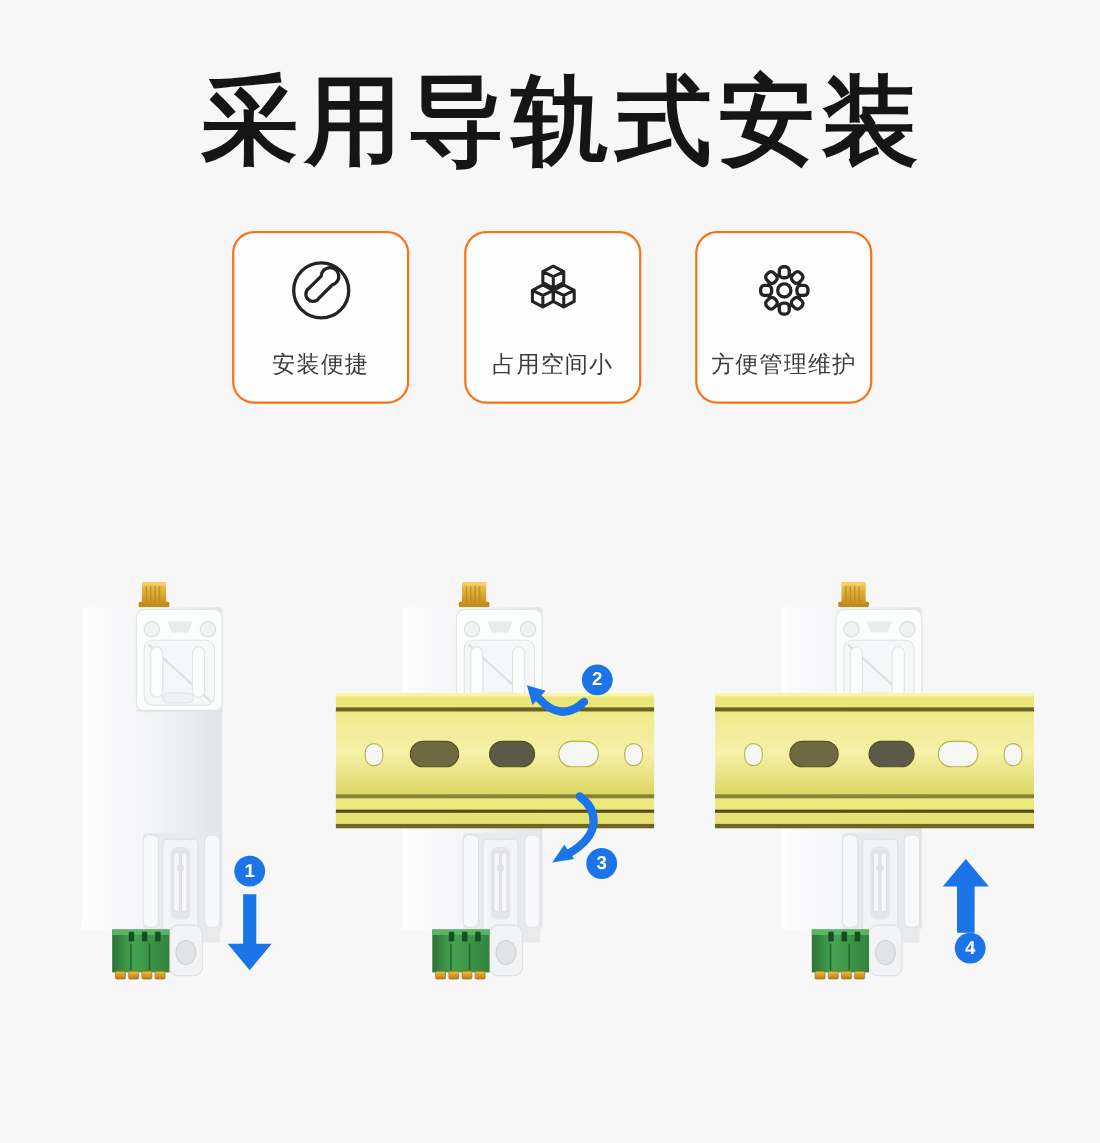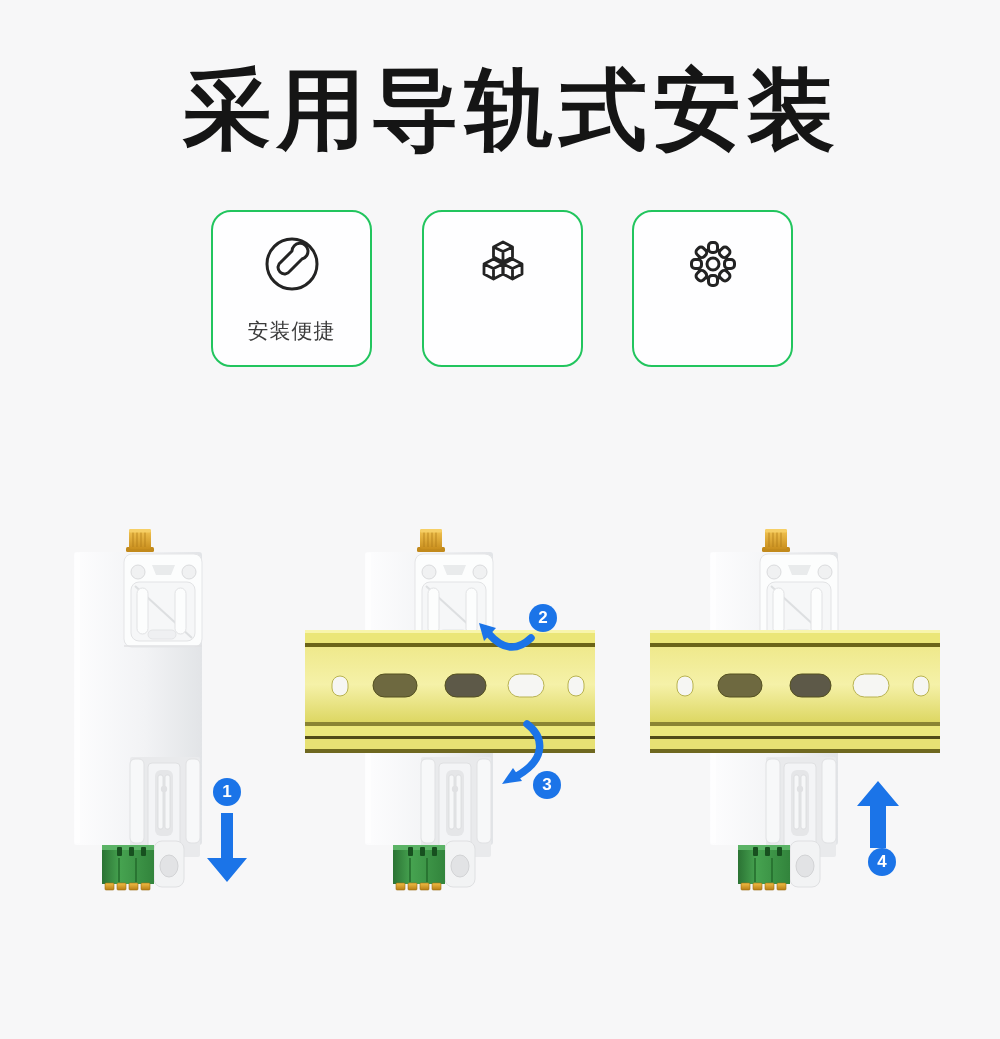--- a/index.html
+++ b/index.html
@@ -1,21 +1,21 @@
 <!DOCTYPE html>
 <html><head>
 <meta charset="utf-8">
 <style>
   html,body{margin:0;padding:0;background:#f7f7f8;}
   .page{position:relative;width:1000px;height:1039px;background:#f7f7f8;overflow:hidden;
         font-family:"Liberation Sans", sans-serif;}
   .title{position:absolute;top:52px;left:0;width:100%;margin:12px;text-align:center;
          font-size:88px;font-weight:900;letter-spacing:6px;color:#151515;line-height:1.05;}
   .card{position:absolute;top:210px;width:161px;height:157px;background:#fefeff;
-        border:2px solid #22c55e;border-radius:20px;box-sizing:border-box;}
+        border:2px solid #f97316;border-radius:20px;box-sizing:border-box;}
   .card .icon{display:block;margin:20px auto 0;}
   .card-label{position:absolute;bottom:20px;left:0;width:100%;text-align:center;
               font-size:21px;color:#3b3b3b;font-weight:500;letter-spacing:1px;white-space:nowrap;}
   .figure{position:absolute;top:510px;height:390px;}
   #fig1{left:60px;width:200px;}
   #fig2{left:305px;width:290px;}
   #fig3{left:650px;width:290px;}
   .badge{position:absolute;width:28px;height:28px;border-radius:50%;background:#1b74e8;
          color:#ffffff;font-size:17px;font-weight:bold;display:flex;align-items:center;
          justify-content:center;box-sizing:border-box;}
@@ -141,39 +141,41 @@
           <path d="M0 -11 L9.5 -6 V4 L0 9 L-9.5 4 V-6 Z M-9.5 -6 L0 -1.5 L9.5 -6 M0 -1.5 V9"></path>
         </g>
         <g transform="translate(22.5,38)">
           <path d="M0 -11 L9.5 -6 V4 L0 9 L-9.5 4 V-6 Z M-9.5 -6 L0 -1.5 L9.5 -6 M0 -1.5 V9"></path>
         </g>
         <g transform="translate(41.5,38)">
           <path d="M0 -11 L9.5 -6 V4 L0 9 L-9.5 4 V-6 Z M-9.5 -6 L0 -1.5 L9.5 -6 M0 -1.5 V9"></path>
         </g>
       </g>
     </svg>
+    <div class="card-label">占用空间小</div>
   </div>
 
   <div class="card" style="left:632px">
     <svg class="icon" width="64" height="64" viewBox="0 0 64 64">
       <g transform="translate(32,32)">
         <circle r="15" fill="none" stroke="#232323" stroke-width="3"></circle>
         <g fill="#fefeff" stroke="#232323" stroke-width="3" stroke-linejoin="round">
           <rect x="-4.5" y="-21.5" width="9" height="10" rx="3.5" transform="rotate(0)"></rect>
           <rect x="-4.5" y="-21.5" width="9" height="10" rx="3.5" transform="rotate(45)"></rect>
           <rect x="-4.5" y="-21.5" width="9" height="10" rx="3.5" transform="rotate(90)"></rect>
           <rect x="-4.5" y="-21.5" width="9" height="10" rx="3.5" transform="rotate(135)"></rect>
           <rect x="-4.5" y="-21.5" width="9" height="10" rx="3.5" transform="rotate(180)"></rect>
           <rect x="-4.5" y="-21.5" width="9" height="10" rx="3.5" transform="rotate(225)"></rect>
           <rect x="-4.5" y="-21.5" width="9" height="10" rx="3.5" transform="rotate(270)"></rect>
           <rect x="-4.5" y="-21.5" width="9" height="10" rx="3.5" transform="rotate(315)"></rect>
         </g>
         <circle r="6" fill="#fefeff" stroke="#232323" stroke-width="3"></circle>
       </g>
     </svg>
+    <div class="card-label">方便管理维护</div>
   </div>
 
   <div class="figure" id="fig1">
     <svg width="200" height="390" viewBox="0 0 200 390">
       <use href="#sym-device" x="12" y="17" width="132" height="368"></use>
       <path d="M161 303 h12 v45 h14 l-20 24 -20 -24 h14 z" fill="#1b74e8"></path>
     </svg>
     <div class="badge" style="left:153px;top:268px">1</div>
   </div>
 

